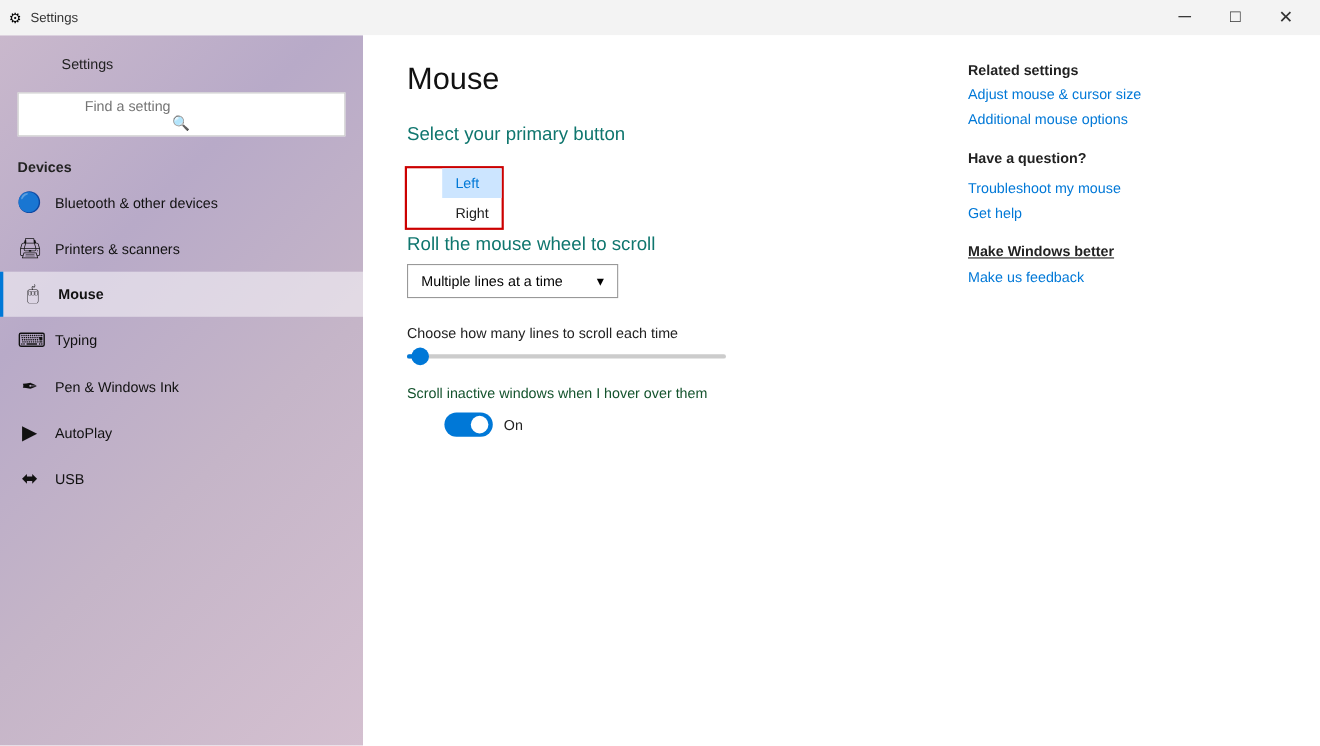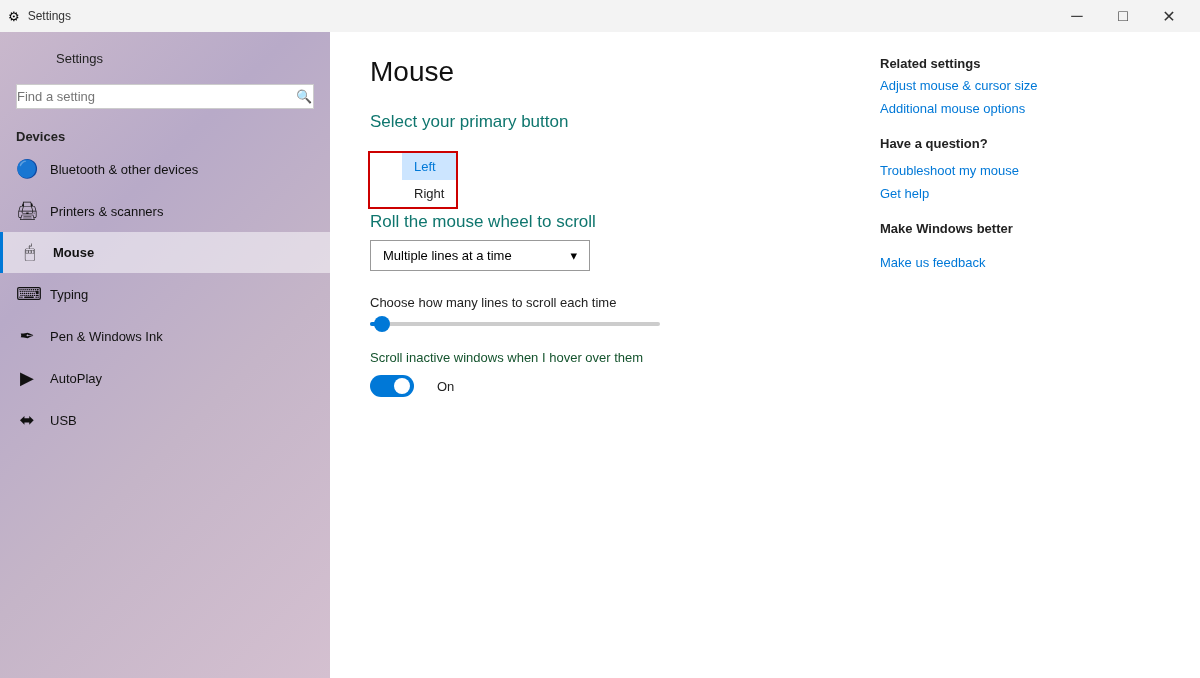--- a/index.html
+++ b/index.html
@@ -30,21 +30,21 @@
     .back-btn {
       background: transparent; border: none; cursor: pointer;
       width: 28px; height: 28px; display: flex; align-items: center; justify-content: center;
       color: #333; font-size: 14px;
     }
     .sidebar-app-title { font-size: 13px; color: #222; font-weight: 400; }
 
     .search-box {
       margin: 4px 16px 12px 16px;
       display: flex; align-items: center;
-      background: white; border: 1px solid #ccc; padding: 4px 0;
+      background: white; border: 1px solid #ccc; padding: 4px 24px; flex-direction: column;
     }
     .search-box input {
       border: none; outline: none; flex: 1; font-size: 13px; background: transparent;
     }
     .search-icon { color: #555; font-size: 13px; }
 
     .sidebar-section-title { font-size: 13px; font-weight: 600; padding: 8px 16px 4px 16px; color: #222; }
 
     .sidebar-item {
       display: flex; align-items: center; gap: 12px;
@@ -88,56 +88,56 @@
     .dropdown-option {
       padding: 6px 12px; cursor: pointer; font-size: 13px; color: #222;
     }
     .dropdown-option.selected {
       background: #cce5ff;
       color: #0078d7;
     }
 
     .scroll-dropdown {
       display: flex; align-items: center; justify-content: space-between;
-      border: 1px solid #999; padding: 7px 12px; width: 220px;
+      border: 1px solid #999; padding: 7px 12px; width: 192px;
       cursor: pointer; background: white; font-size: 13px;
       margin-bottom: 24px;
     }
 
     .lines-label { font-size: 13px; color: #222; margin-bottom: 12px; }
 
     .slider-container { margin-bottom: 24px; }
     .slider-track {
       width: 290px; height: 4px; background: #ccc; position: relative; border-radius: 2px;
       margin-top: 8px;
     }
     .slider-fill { height: 4px; background: #0078d7; width: 12px; border-radius: 2px; }
     .slider-thumb {
       width: 16px; height: 16px; background: #0078d7; border-radius: 50%;
       position: absolute; top: -6px; left: 4px; cursor: pointer;
     }
 
     .toggle-label { font-size: 13px; color: #14532d; margin-bottom: 10px; }
-    .toggle-row { display: flex; align-items: center; gap: 23px; }
+    .toggle-row { display: flex; align-items: center; gap: 10px; margin-left: 34px; }
     .toggle {
       width: 44px; height: 22px; background: #0078d7; border-radius: 11px;
       position: relative; cursor: pointer;
     }
     .toggle-knob {
       width: 16px; height: 16px; background: white; border-radius: 50%;
       position: absolute; top: 3px; right: 4px; transition: right 0.2s;
     }
     .toggle-state { font-size: 13px; color: #222; }
 
     
     .related-title { font-size: 13px; font-weight: 600; color: #222; margin-bottom: 7px; }
     .related-link { color: #0078d7; font-size: 13px; cursor: pointer; display: block; margin-bottom: 8px; text-decoration: none; }
     .section-divider { margin: 20px 0; }
     .question-title { font-size: 13px; font-weight: 600; color: #222; margin-bottom: 12px; }
-    .make-better-title { font-size: 13px; font-weight: 600; color: #222; margin-bottom: 19px; }
+    .make-better-title { font-size: 13px; font-weight: 600; color: #222; margin-bottom: 8px; text-decoration: underline; }
   </style>
 </head>
 <body>
 
 <div class="title-bar">
   <div class="title-bar-left">
     <span style="font-size:13px;">⚙</span>
     <span class="title-bar-title">Settings</span>
   </div>
   <div class="title-bar-controls">

